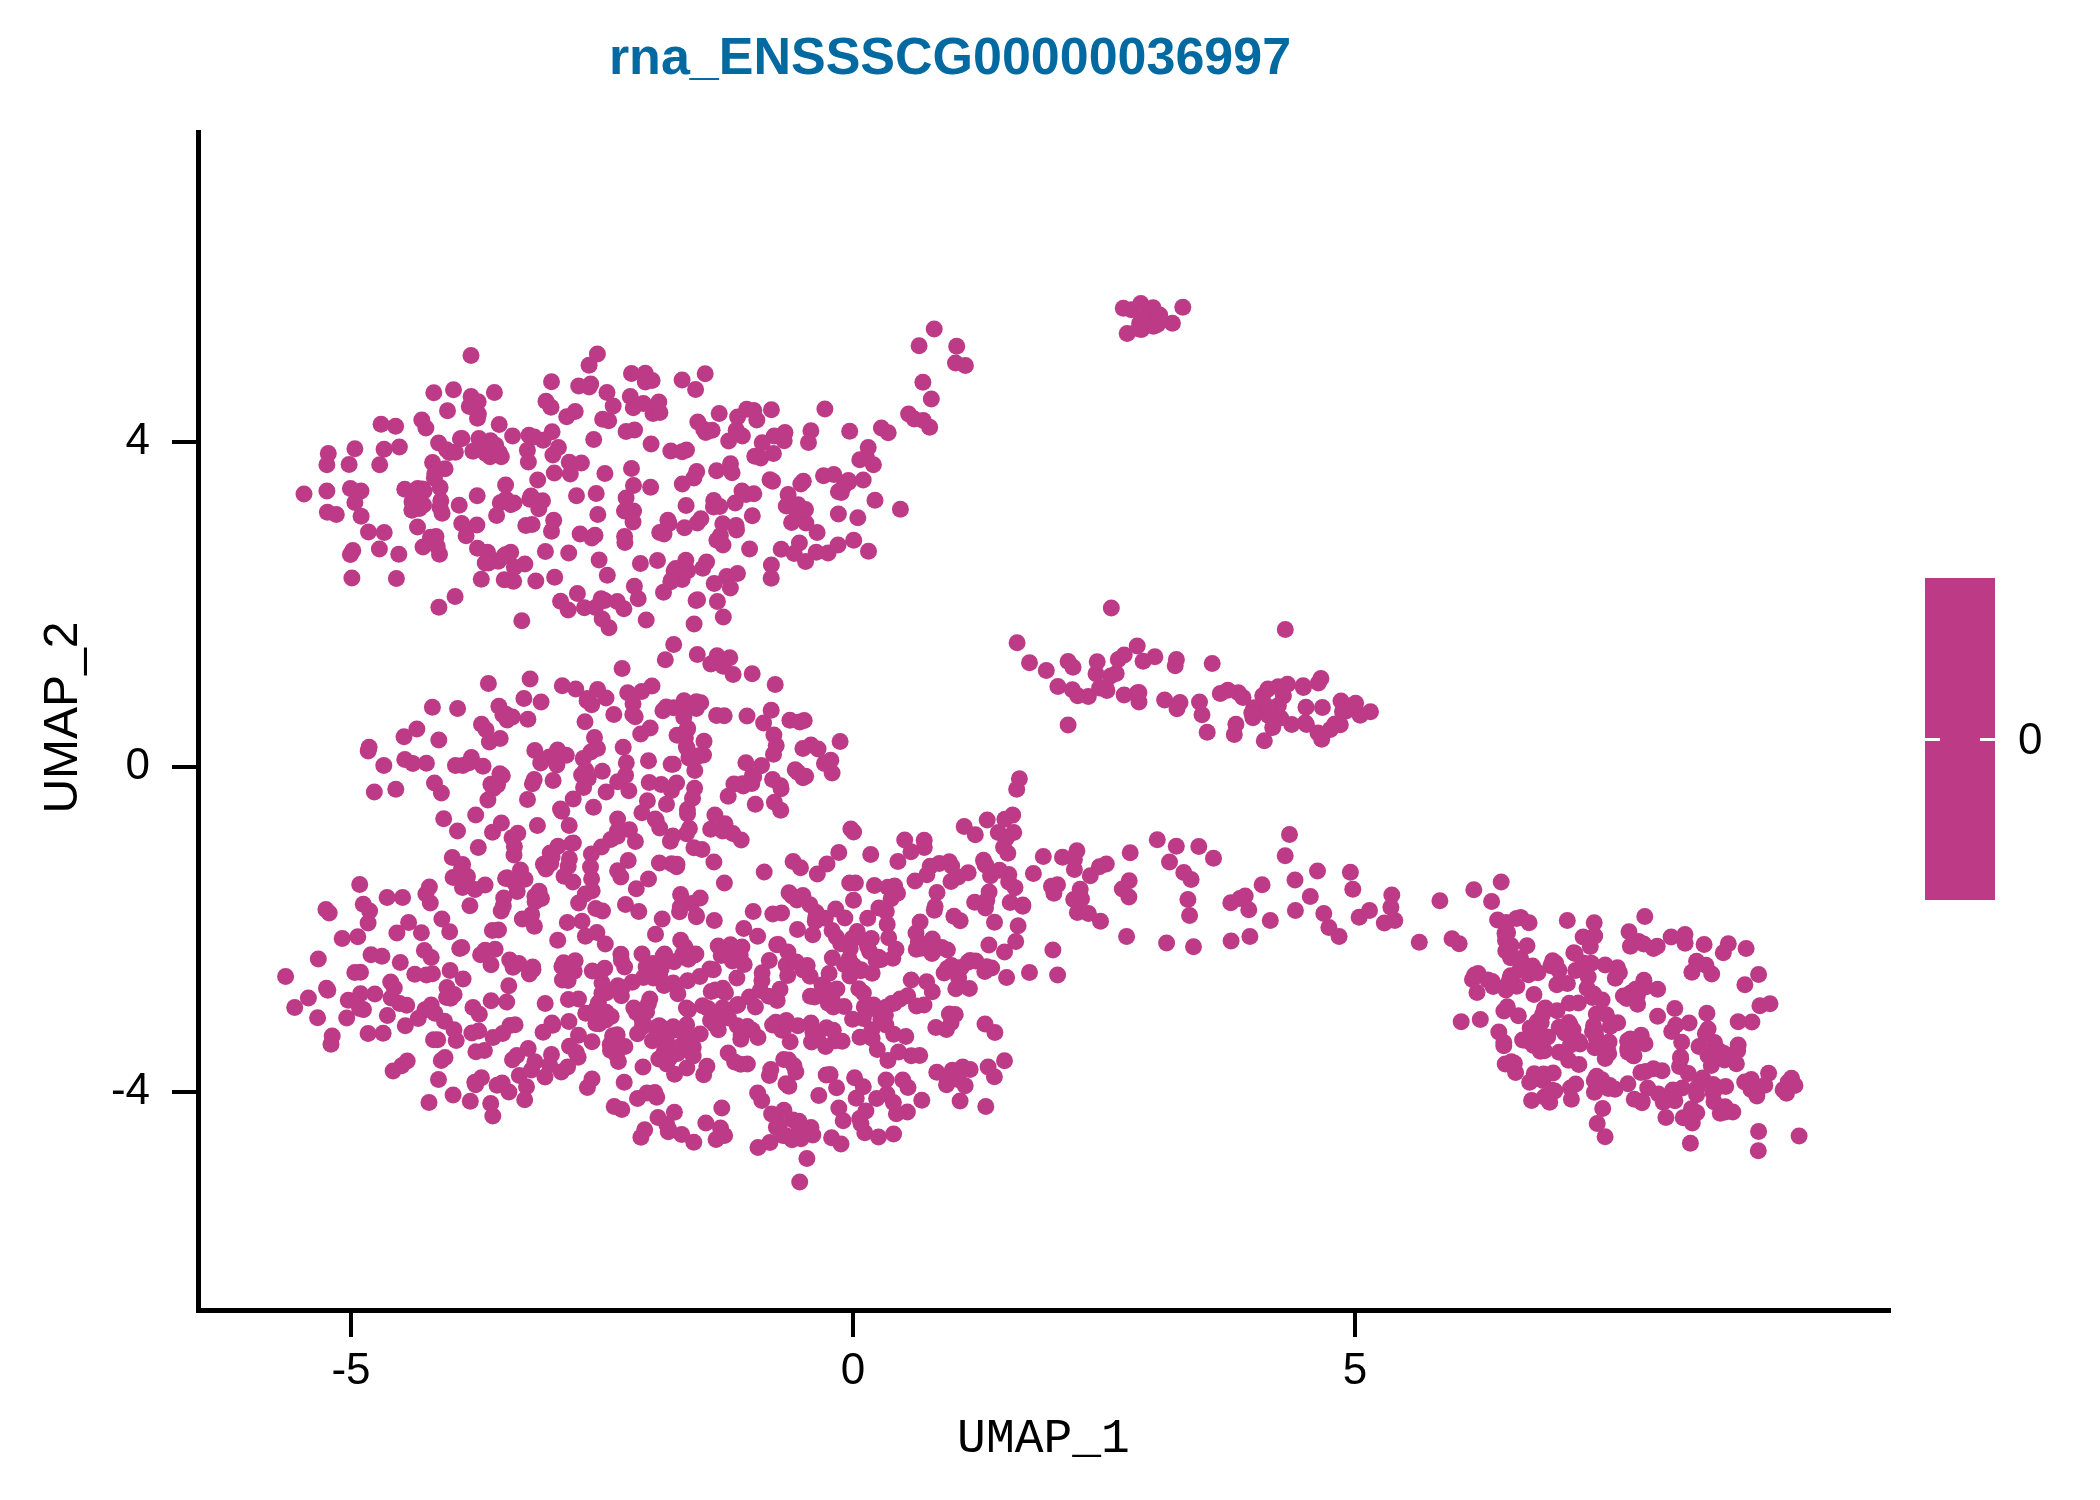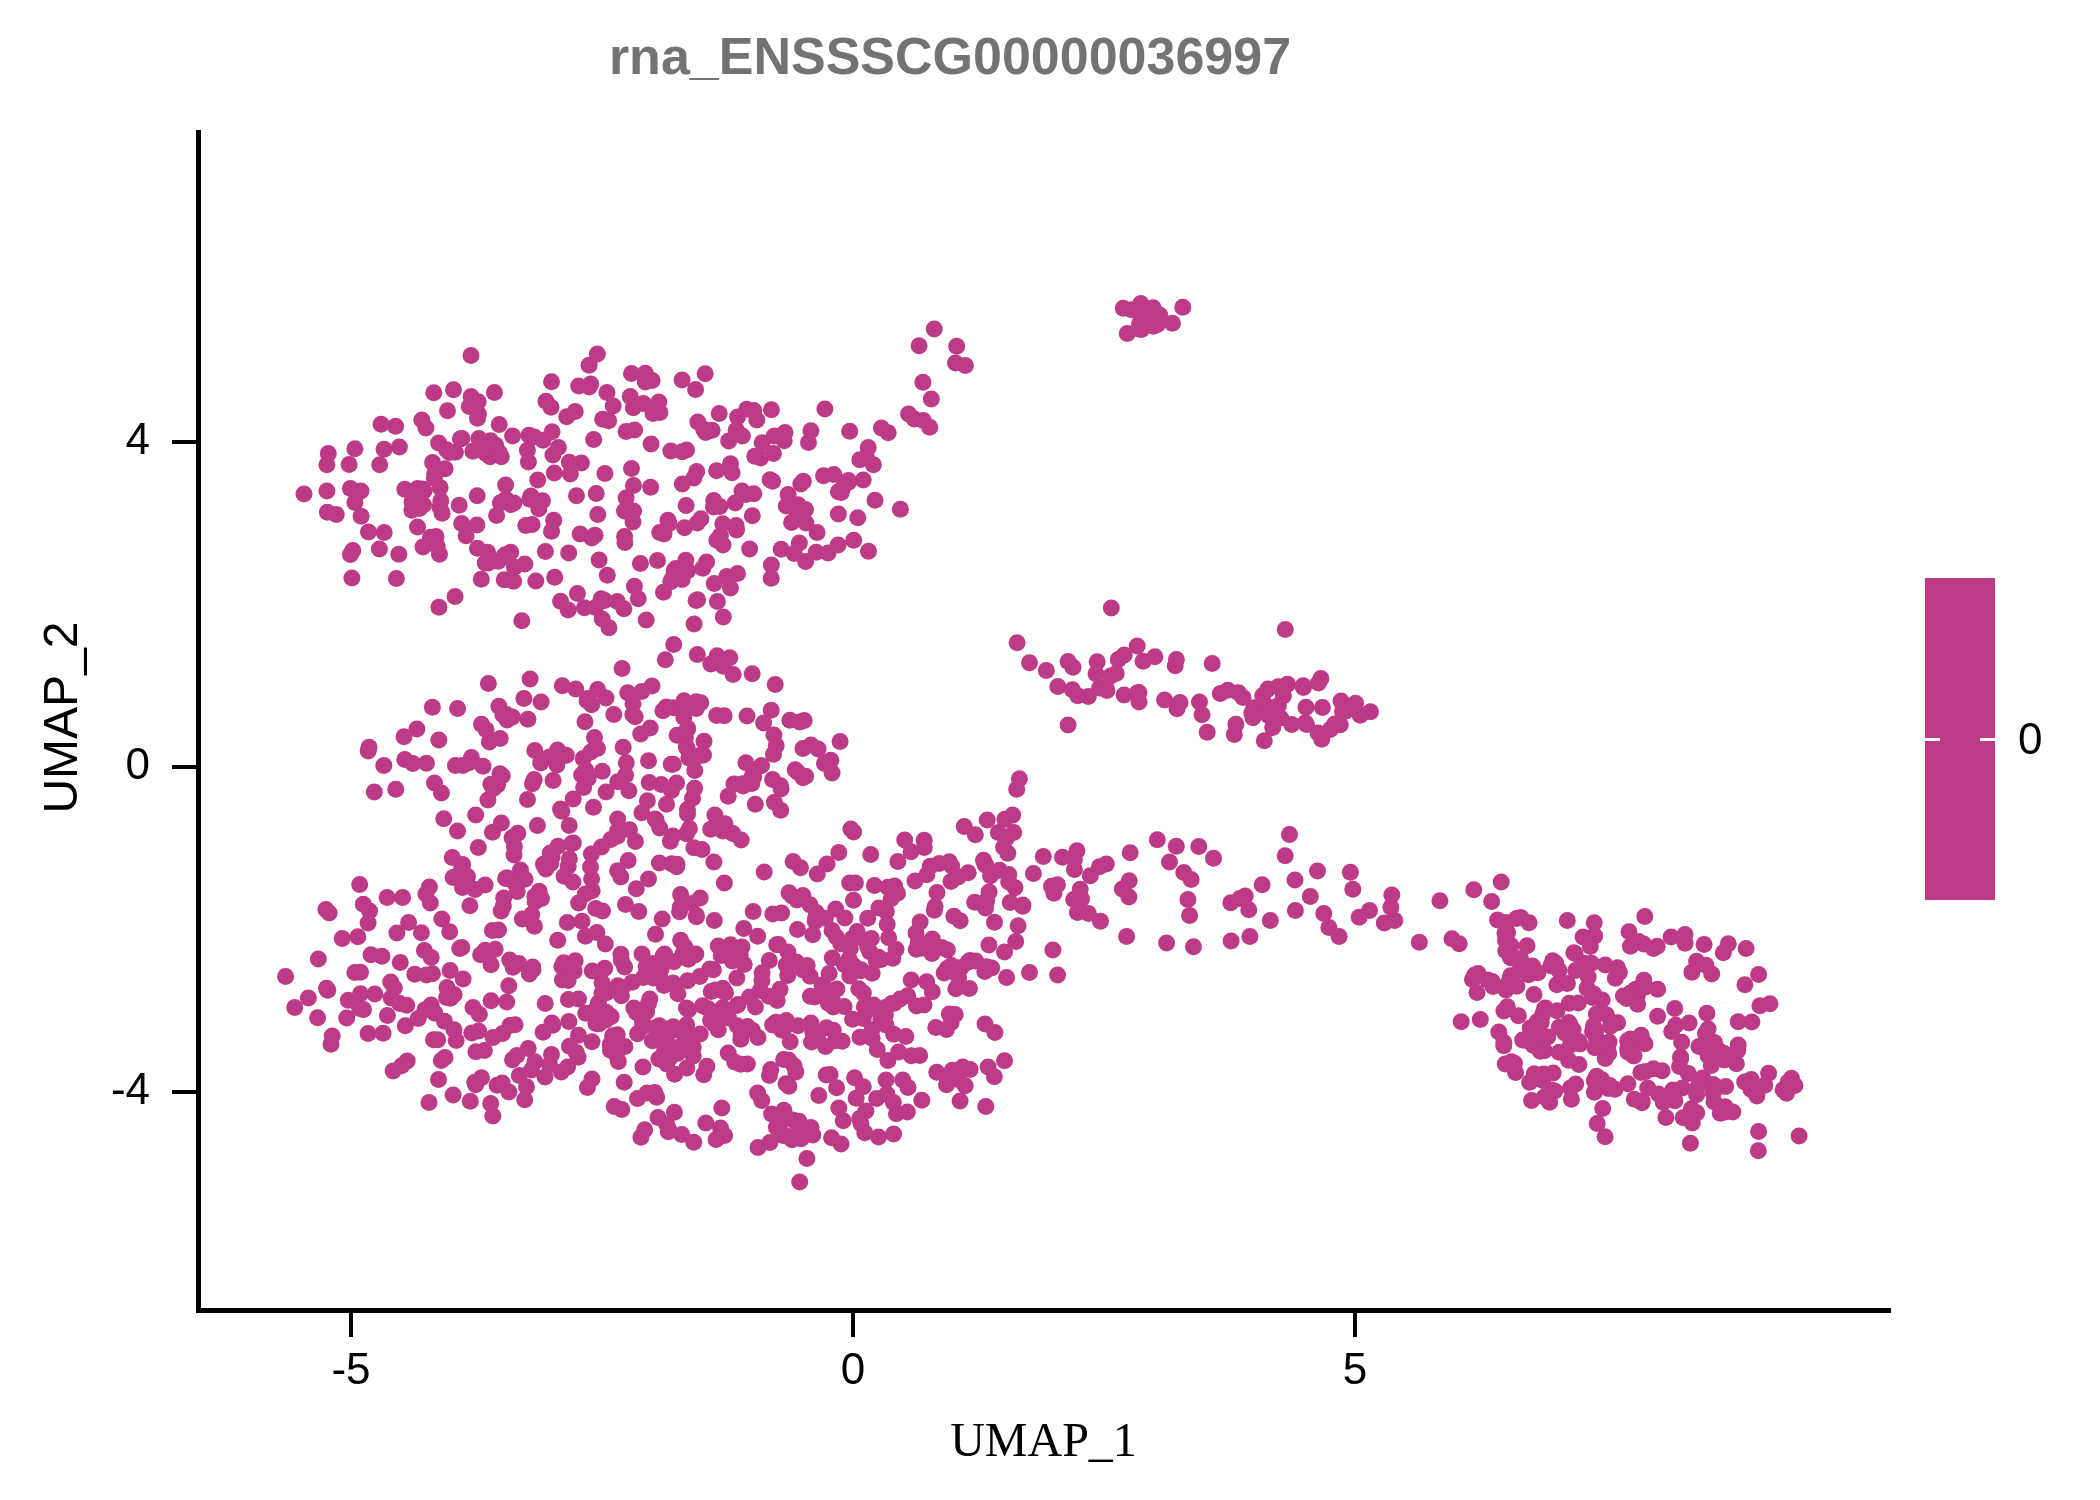--- a/index.html
+++ b/index.html
@@ -21,21 +21,21 @@
 
   
   #plot-title {
     position: absolute;
     left: 0;
     top: 26px;
     width: 1900px;
     text-align: center;
     font-size: 52px;
     font-weight: bold;
-    color: #737373;
+    color: #0369a1;
     letter-spacing: 0px;
     white-space: nowrap;
     font-family: "Liberation Sans", sans-serif;
   }
 
   
   #panel {
     position: absolute;
     left: 196px;
     top: 130px;
@@ -92,21 +92,21 @@
 
   
   #xlabel {
     position: absolute;
     left: 196px;
     top: 1412px;
     width: 1695px;
     text-align: center;
     font-size: 48px;
     color: #000000;
-    font-family: Liberation Serif, serif;
+    font-family: Liberation Mono, monospace;
   }
   #ylabel {
     position: absolute;
     left: -240px;
     top: 690px;
     width: 600px;
     text-align: center;
     font-size: 48px;
     color: #000000;
     transform: rotate(-90deg);

